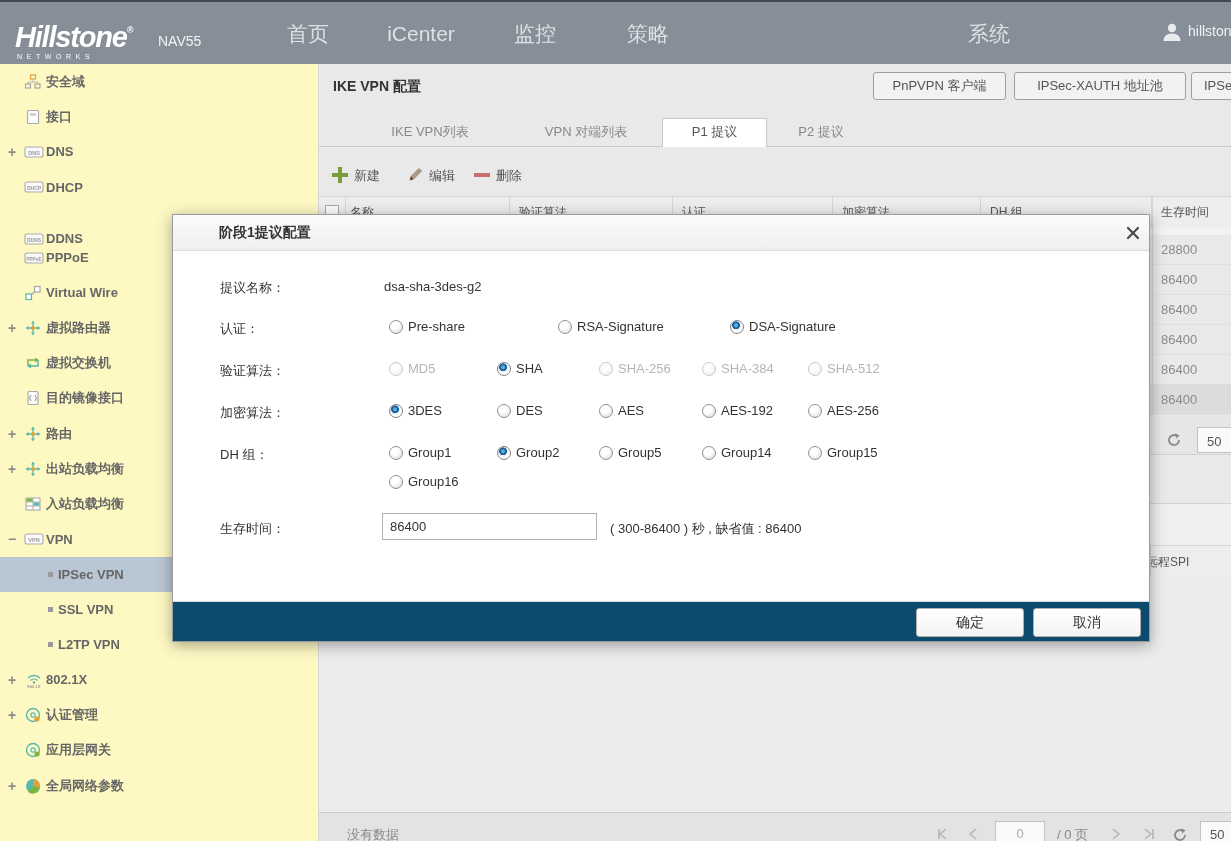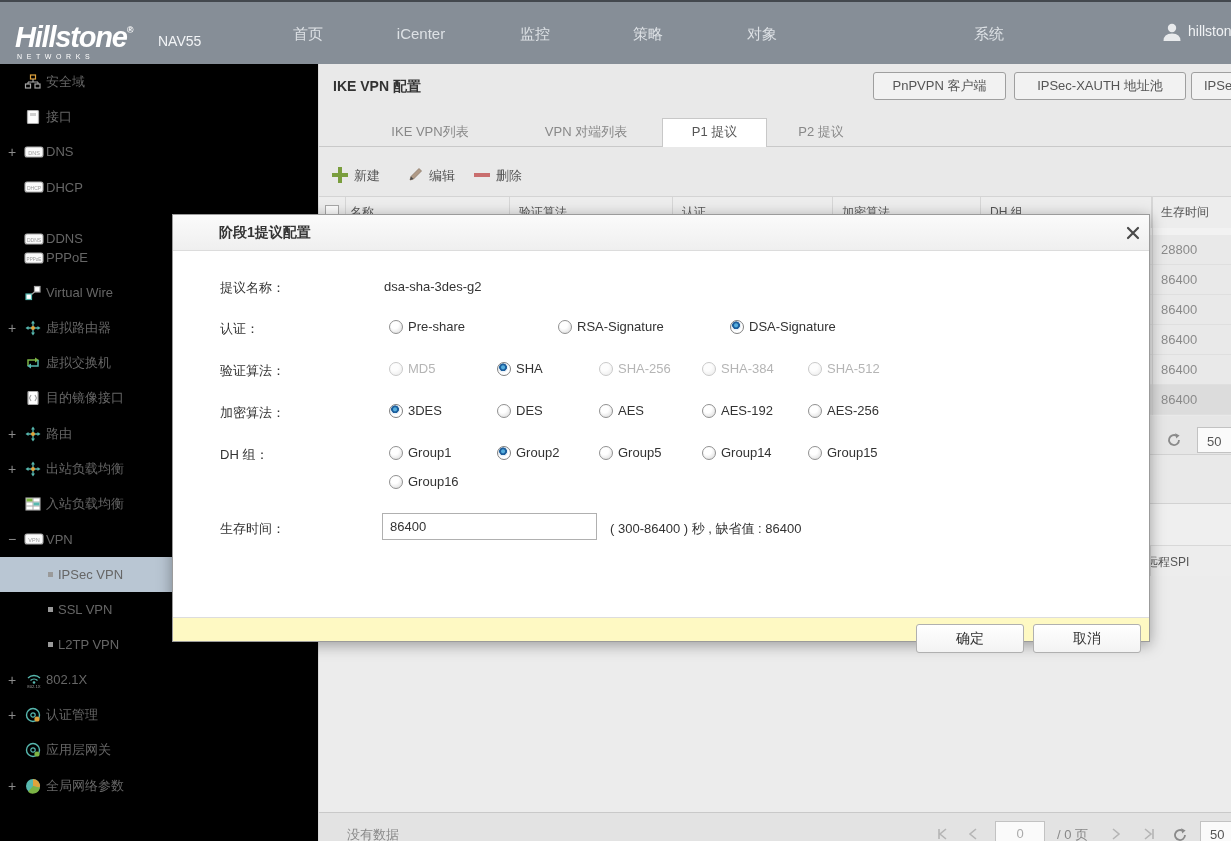--- a/index.html
+++ b/index.html
@@ -3,25 +3,25 @@
 <meta charset="utf-8">
 <style>
   html,body{margin:0;padding:0;}
   body{width:1231px;height:841px;overflow:hidden;position:relative;
        font-family:"Liberation Sans",sans-serif;background:#ebebeb;}
   .abs{position:absolute;}
   
   #nav{position:absolute;left:0;top:0;width:1231px;height:64px;background:#868e97;}
   #nav .dark{position:absolute;left:0;top:0;width:1231px;height:2px;background:#43484e;}
   .navitem{position:absolute;top:0;height:64px;line-height:68px;text-align:center;
-           color:#dde1e5;font-size:15px;width:114px;}
+           color:#dde1e5;font-size:21px;width:114px;}
   .navsel{background:#6a717a;color:#fff;font-weight:bold;}
   
-  #side{position:absolute;left:0;top:64px;width:318px;height:777px;background:#000000;
-        border-right:1px solid #d8d8d8;}
+  #side{position:absolute;left:0;top:64px;width:318px;height:777px;background:#fef9c3;
+        border-right:1px solid #d8d8d8;font-weight:bold;}
   .si{position:absolute;left:0;width:318px;height:35px;display:flex;align-items:center;
       color:#666;font-size:13px;}
   .exp{position:absolute;left:5px;width:14px;text-align:center;color:#8c8c8c;font-size:14px;}
   .ic{position:absolute;left:24px;width:18px;height:18px;}
   .lb{position:absolute;left:46px;white-space:nowrap;}
   .sub .lb{left:58px;}
   .bullet{position:absolute;left:48px;width:5px;height:5px;background:#9a9a9a;}
   .sisel{background:#b9c6d3;}
   
   #content{position:absolute;left:319px;top:64px;width:912px;height:777px;background:#e9e9e9;}
@@ -30,21 +30,21 @@
   .tabtx{position:absolute;top:118px;height:28px;line-height:28px;font-size:13px;color:#888;text-align:center;}
   .th{position:absolute;top:0;height:31px;line-height:31px;font-size:12px;color:#555;
       border-right:1px solid #d6d6d6;padding-left:9px;box-sizing:border-box;}
   .row{position:absolute;left:0;width:912px;height:30px;line-height:30px;
        border-bottom:1px solid #dfdfdf;box-sizing:border-box;font-size:13px;color:#8a8a8a;}
   
   #modal{position:absolute;left:172px;top:214px;width:976px;height:426px;background:#fff;
          border:1px solid #9b9b9b;box-shadow:0 3px 14px rgba(0,0,0,0.35);}
   #mtitle{position:absolute;left:0;top:0;width:100%;height:36px;
           background:linear-gradient(#fbfbfb,#efefef);border-bottom:1px solid #dcdcdc;box-sizing:border-box;}
-  #mfoot{position:absolute;left:0;bottom:0;width:100%;height:24px;background:#fef9c3;
+  #mfoot{position:absolute;left:0;bottom:0;width:100%;height:40px;background:#0c4a6e;
          border-top:1px solid #ddd;box-sizing:border-box;}
   .mlabel{position:absolute;left:47px;font-size:13px;color:#333;white-space:nowrap;}
   .rd{display:inline-block;width:14px;height:14px;border-radius:50%;
       border:1px solid #919191;box-sizing:border-box;vertical-align:-3px;margin-right:5px;
       background:radial-gradient(circle at 38% 32%,#ffffff 35%,#dcdcdc 90%);}
   .on{background:radial-gradient(circle at 42% 36%,#55aede 0 1.5px,#1d5f9d 2.5px 3.6px,#ecf2f8 4.2px 5px,#fff 5.5px);border-color:#808080;}
   .dis{border-color:#cacaca;background:radial-gradient(circle at 38% 32%,#fdfdfd 35%,#ececec 90%);}
   .ritem{position:absolute;font-size:13px;color:#333;white-space:nowrap;}
   .ritem.gray{color:#b5b5b5;}
   .mbtn{position:absolute;width:108px;height:29px;line-height:27px;text-align:center;
@@ -59,21 +59,20 @@
 
   <div class="abs" style="left:15px;top:16px;width:150px;color:#fff;">
     <div style="font-size:29px;font-weight:bold;font-style:italic;letter-spacing:-1.2px;line-height:29px;">Hillstone<span style="font-size:9px;vertical-align:14px;">®</span></div>
     <div style="font-size:7px;letter-spacing:4.6px;margin-top:1px;margin-left:2px;">NETWORKS</div>
   </div>
   <div class="abs" style="left:158px;top:33px;color:#f2f4f6;font-size:14px;">NAV55</div>
   <div class="navitem" style="left:251px;">首页</div>
   <div class="navitem" style="left:364px;">iCenter</div>
   <div class="navitem" style="left:478px;">监控</div>
   <div class="navitem" style="left:591px;">策略</div>
-  <div class="navitem" style="left:705px;">对象</div>
   <div class="navitem" style="left:932px;">系统</div>
 
   <svg class="abs" style="left:1161px;top:21px;" width="22" height="22" viewBox="0 0 22 22">
     <circle cx="11" cy="7" r="4.2" fill="#e8eaec"></circle>
     <path d="M2.5 20 Q2.5 12.5 11 12.5 Q19.5 12.5 19.5 20 Z" fill="#e8eaec"></path>
   </svg>
   <div class="abs" style="left:1188px;top:23px;color:#f0f2f4;font-size:14px;">hillstone</div>
 </div>
 
 <div id="side">

